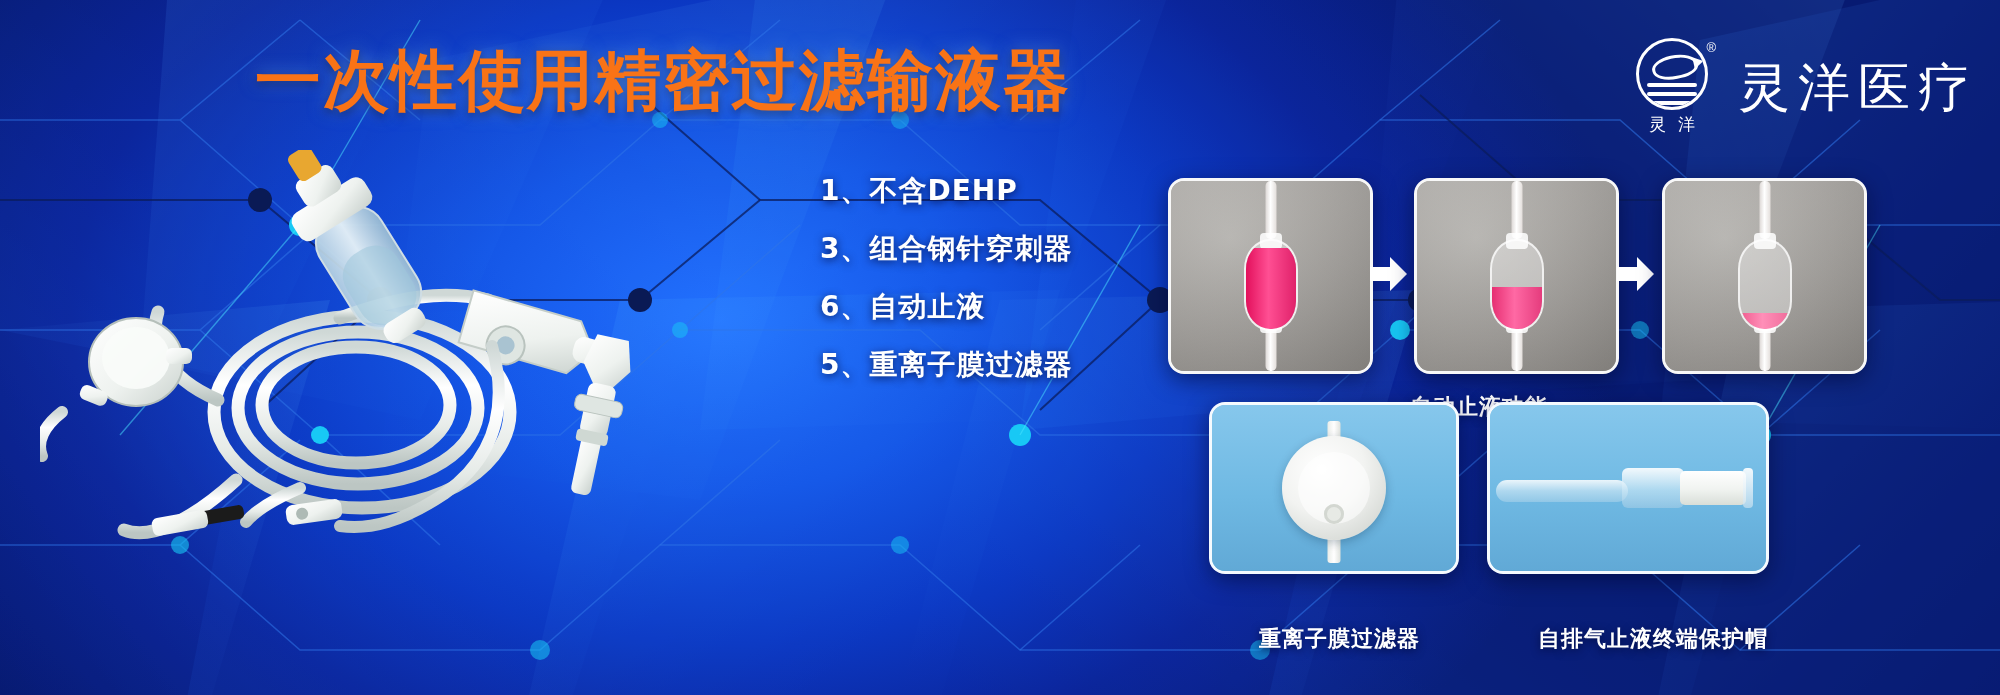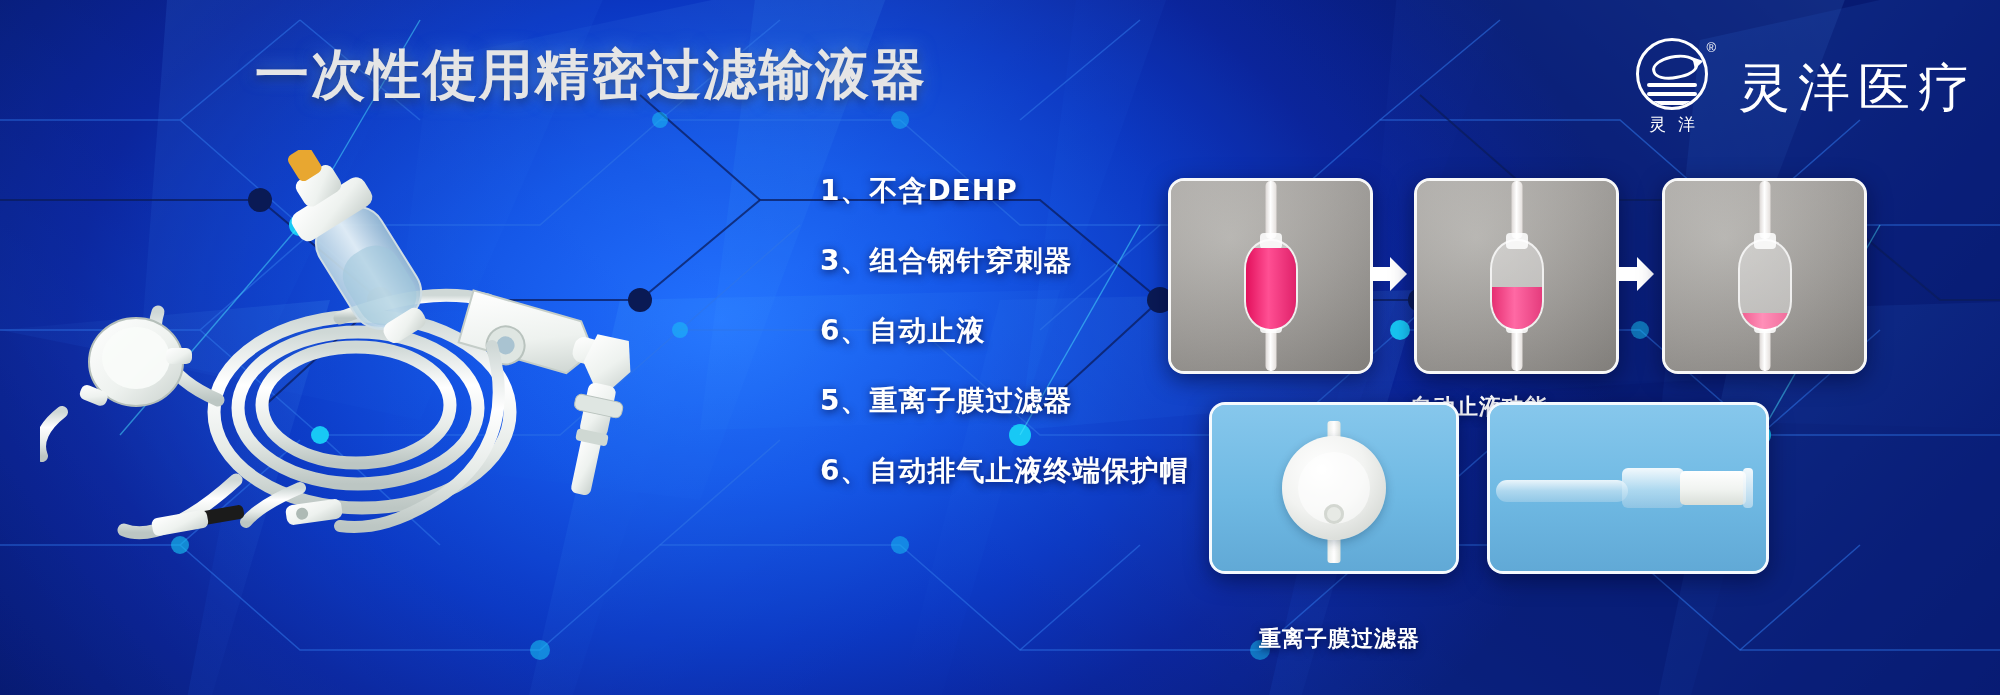--- a/index.html
+++ b/index.html
@@ -19,21 +19,21 @@
   }
   
   .facet{position:absolute;opacity:.5;mix-blend-mode:screen;pointer-events:none;}
   .facet svg{display:block;}
   
   .net{position:absolute;inset:0;pointer-events:none;}
   .net svg{display:block;width:100%;height:100%;}
   
   .title{
     position:absolute;left:255px;top:48px;
-    font-size:54px;line-height:1;font-weight:bold;color:#e5e5e5;
+    font-size:66px;line-height:1;font-weight:bold;color:#f97316;
     letter-spacing:2px;
     text-shadow:0 0 18px rgba(120,190,255,.55), 0 3px 10px rgba(0,10,60,.7);
     white-space:nowrap;
     font-family:"DejaVu Sans","Liberation Sans",sans-serif;
   }
   
   .brand{position:absolute;right:22px;top:38px;display:flex;align-items:center;gap:20px;}
   .brand-mark{position:relative;width:92px;text-align:center;}
   .seal{
     width:72px;height:72px;border-radius:50%;border:3px solid #fff;margin:0 auto;
@@ -51,21 +51,21 @@
     border-left:10px solid #fff;border-top:6px solid transparent;border-bottom:6px solid transparent;
   }
   .reg{position:absolute;right:2px;top:2px;font-size:13px;color:#fff;}
   .mark-cn{color:#fff;font-size:17px;letter-spacing:12px;margin-top:3px;text-indent:12px;
            font-family:"DejaVu Sans","Liberation Sans",sans-serif;}
   .brand-text{display:flex;flex-direction:column;}
   .brand-cn{color:#fff;font-size:52px;line-height:1.05;letter-spacing:8px;
             font-family:"DejaVu Sans","Liberation Sans",sans-serif;text-align:right;}
   .brand-en{color:#fff;font-size:20px;letter-spacing:2.6px;margin-top:2px;}
   
-  .features{position:absolute;left:820px;top:172px;display:flex;flex-direction:column;gap:32px;}
+  .features{position:absolute;left:820px;top:172px;display:flex;flex-direction:column;gap:20px;}
   .feature{
     color:#fff;font-size:28px;font-weight:bold;white-space:nowrap;letter-spacing:1px;
     text-shadow:0 2px 8px rgba(0,10,60,.8);
     font-family:"DejaVu Sans","Liberation Sans",sans-serif;
   }
   
   .photo{
     position:absolute;border-radius:16px;border:3px solid rgba(255,255,255,.92);
     overflow:hidden;box-shadow:0 6px 22px rgba(0,8,50,.55);
   }
@@ -319,21 +319,20 @@
         <rect x="112" y="364" width="56" height="18" rx="6" fill="url(#plasG)" transform="rotate(-10 140 373)"></rect>
       </g>
     </svg>
   </div>
 
   <div class="features">
     <div class="feature">1、不含DEHP</div>
     <div class="feature">3、组合钢针穿刺器</div>
     <div class="feature">6、自动止液</div>
     <div class="feature">5、重离子膜过滤器</div>
-    <div class="feature">6、自动排气止液终端保护帽</div>
   </div>
 
   <div class="photo p-top p1">
     <div class="grey-bg"></div>
     <div class="tube tube-up"></div>
     <div class="tube tube-dn"></div>
     <div class="cap" style="top:52px"></div>
     <div class="cap" style="bottom:38px"></div>
     <div class="chamber" style="top:58px">
       <div class="fill" style="height:92%;background:linear-gradient(90deg,#e3105c,#ff4f93 45%,#e0216a);"></div>
@@ -384,14 +383,15 @@
   </div>
 
   <div class="photo p-bot p5">
     <div class="blue-bg"></div>
     <div class="conn-tube"></div>
     <div class="conn-hub"></div>
     <div class="conn-cap"></div>
   </div>
 
   <div class="caption c-b1">重离子膜过滤器</div>
+  <div class="caption c-b2">自排气止液终端保护帽</div>
 
 </div>
 
 </body></html>

